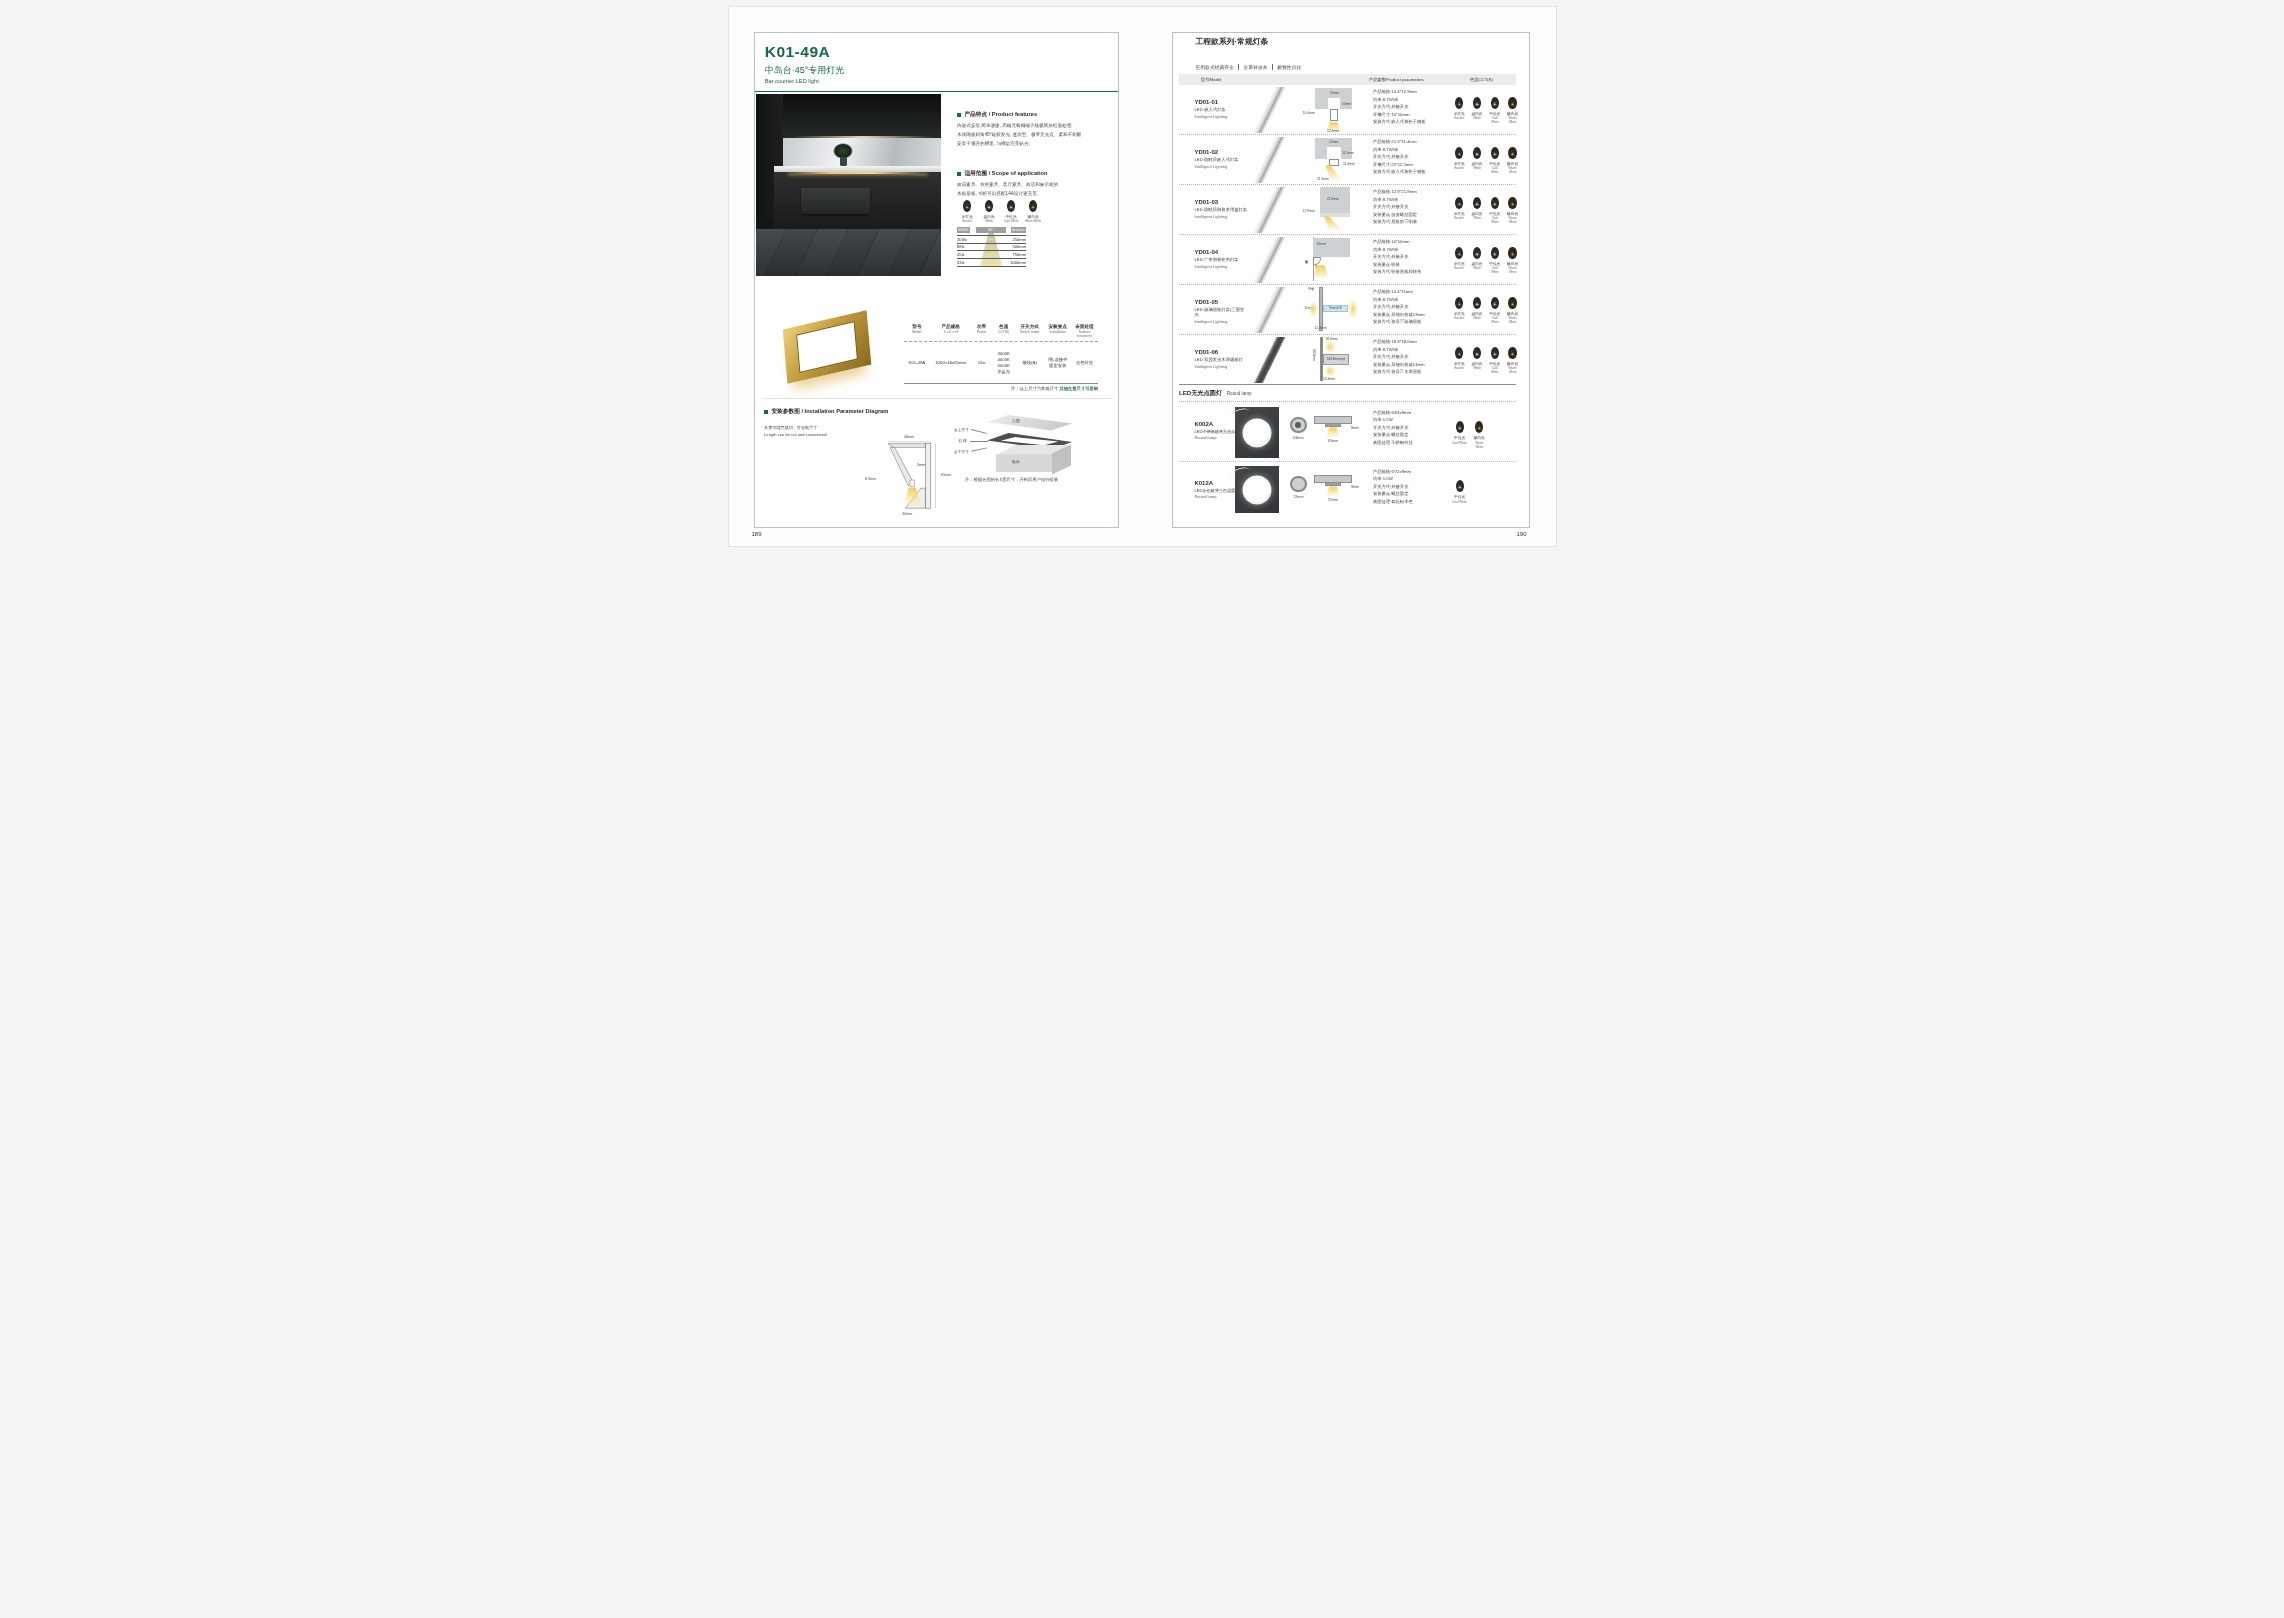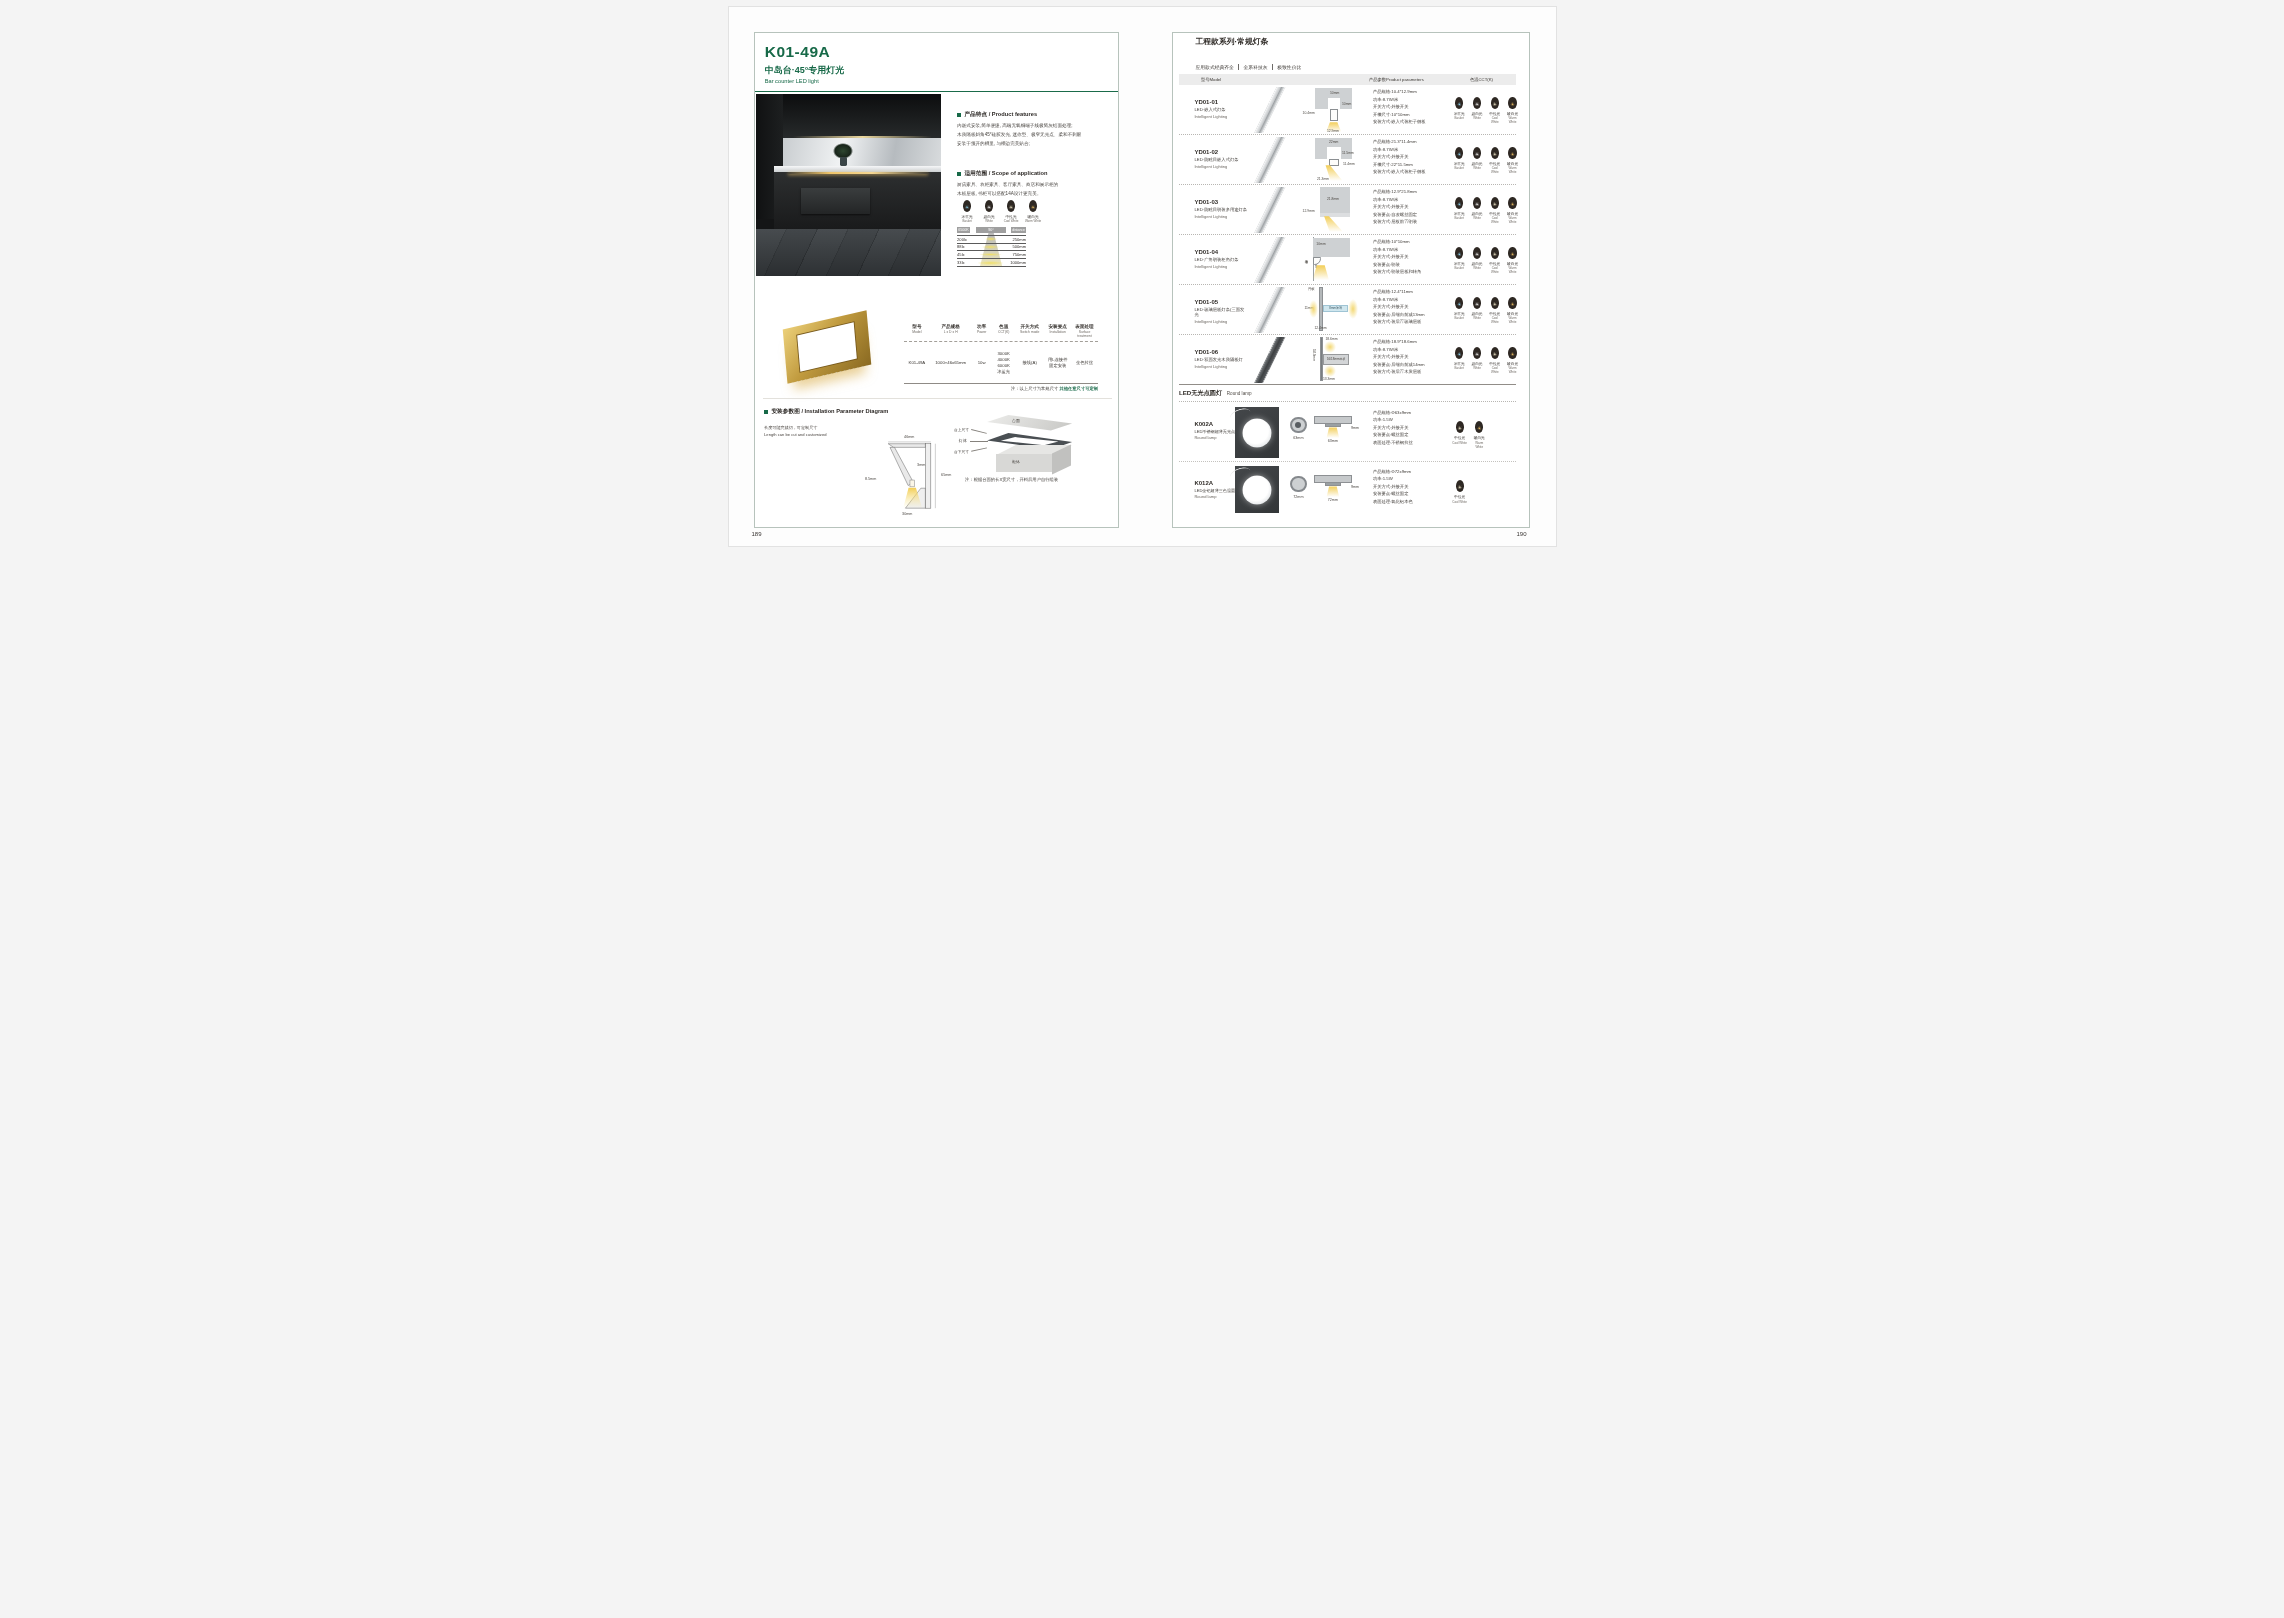--- a/index.html
+++ b/index.html
@@ -4,21 +4,21 @@
 <style>
   * { box-sizing: border-box; }
   body { margin:0; background:#f4f4f4; font-family:"Liberation Sans","DejaVu Sans",sans-serif; color:#332f2c; }
   .canvas { position:relative; width:827px; height:539px; background:#fdfdfd; outline:0.5px solid #e2e2e2; margin:7px auto; overflow:hidden; }
   .page { position:absolute; top:25px; height:496px; background:#fff; border:0.5px solid #b7c3bc; }
   .page-left { left:25.6px; width:365px; }
   .page-right { left:443px; width:358px; }
 
   
   .lp-model { position:absolute; left:9.6px; top:10px; font-size:15.5px; font-weight:bold; color:#176948; letter-spacing:0.5px; }
-  .lp-cn    { position:absolute; left:9.6px; top:31px; font-size:9px; font-weight:bold; color:#176948; }
+  .lp-cn    { position:absolute; left:9.6px; top:31px; font-size:9px; font-weight:normal; color:#176948; }
   .lp-en    { position:absolute; left:9.6px; top:45px; font-size:5.7px; color:#176948; }
   .lp-rule  { position:absolute; left:0; top:58px; width:100%; height:0.5px; background:#1a6b4a; }
 
   .kitchen { position:absolute; left:1.4px; top:61px; width:185px; height:182px; background:#141516; overflow:hidden; }
   .k-cabtop { position:absolute; left:27px; right:0; top:0; height:44px; background:linear-gradient(180deg,#0c0d0e,#272a2b); }
   .k-cabtop::after { content:""; position:absolute; left:6%; right:6%; bottom:0; height:1.8px; background:linear-gradient(90deg,rgba(236,217,160,0),#ecd9a0,rgba(236,217,160,0)); filter:blur(0.5px); }
   .k-splash { position:absolute; left:27px; right:0; top:44px; height:28px; background:linear-gradient(100deg,#c9cdd0,#f1f3f4 38%,#b6bbbf 70%,#d8dbdd); }
   .k-tall { position:absolute; left:0; top:0; width:27px; height:125px; background:linear-gradient(90deg,#101112,#1d1f20); }
   .k-plant { position:absolute; left:77px; top:49px; width:20px; height:15.5px; background:radial-gradient(closest-side,#2e4630,#18241a 80%,rgba(0,0,0,0)); }
   .k-vase { position:absolute; left:84px; top:63px; width:6.4px; height:9px; background:#3a4547; border-radius:1.4px; }

